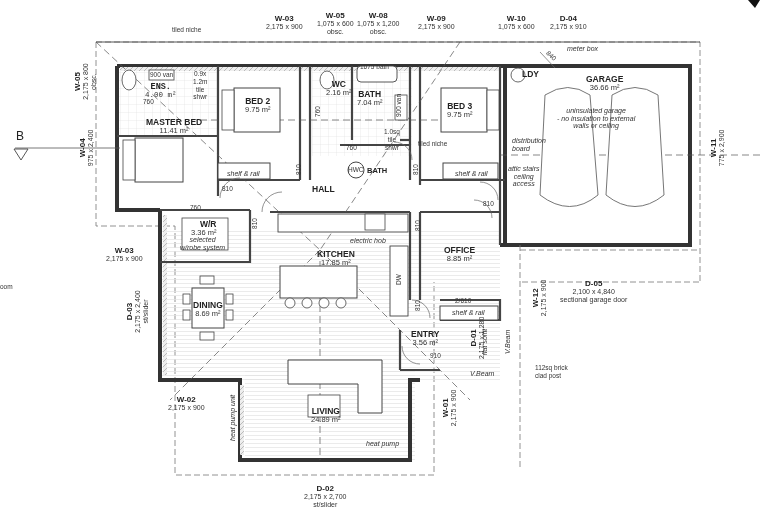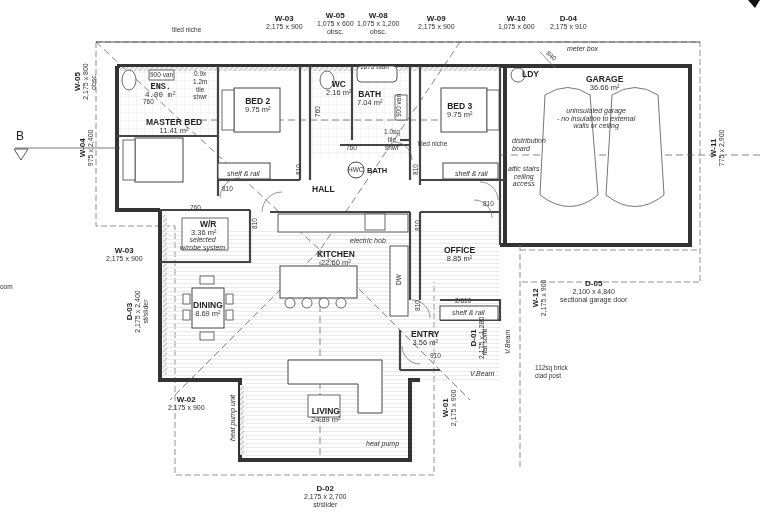--- a/index.html
+++ b/index.html
@@ -267,21 +267,21 @@
   </div>
 <div class="lbl" style="left:367px;top:167px;">
     <span class="rname" style="font-size:7.5px">BATH</span>
   </div>
 <div class="lbl" style="left:191px;top:220px;text-align:right;">
     <span class="rname">W/R</span>
     <span class="rarea">3.36 m²</span>
   </div>
 <div class="lbl" style="left:317px;top:250px;">
     <span class="rname">KITCHEN</span>
-    <span class="rarea">22.60 m²</span>
+    <span class="rarea">17.85 m²</span>
   </div>
 <div class="lbl" style="left:444px;top:246px;">
     <span class="rname">OFFICE</span>
     <span class="rarea">8.85 m²</span>
   </div>
 <div class="lbl" style="left:193px;top:301px;">
     <span class="rname">DINING</span>
     <span class="rarea">8.69 m²</span>
   </div>
 <div class="lbl" style="left:411px;top:330px;">

